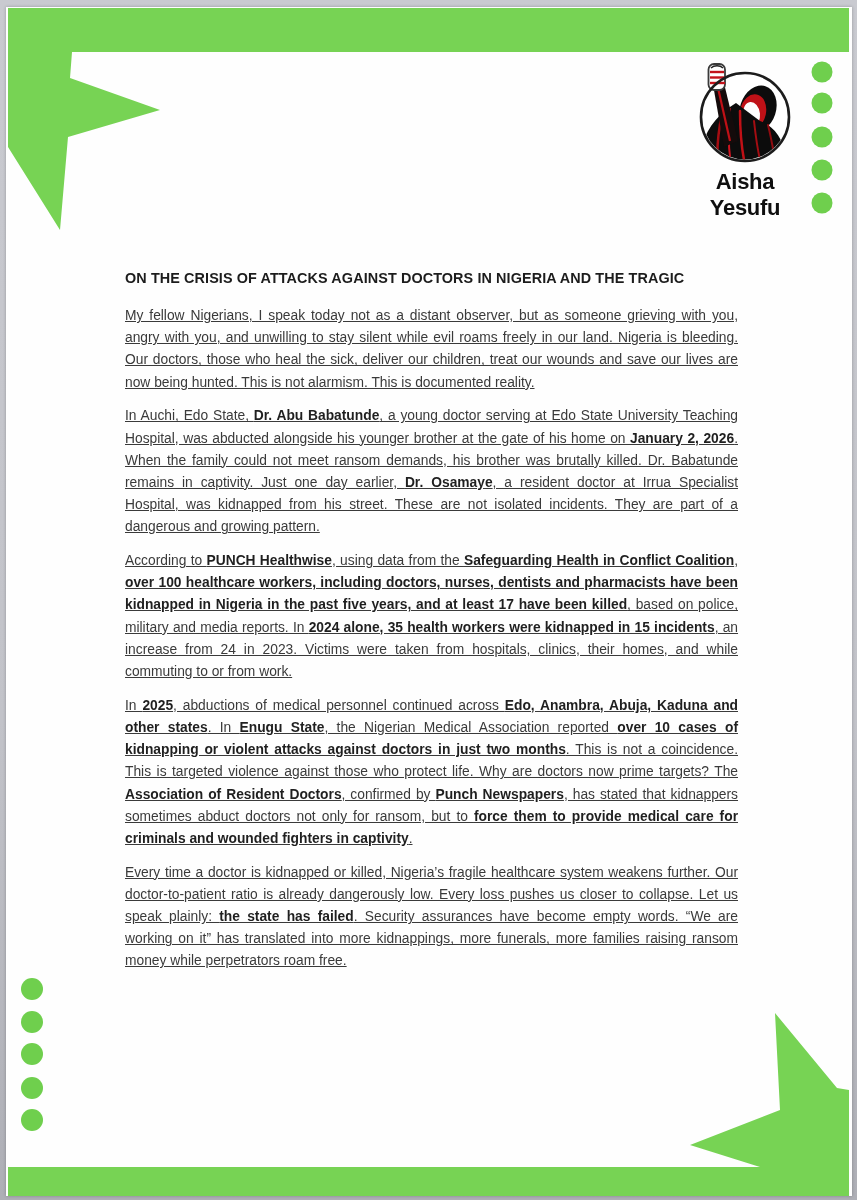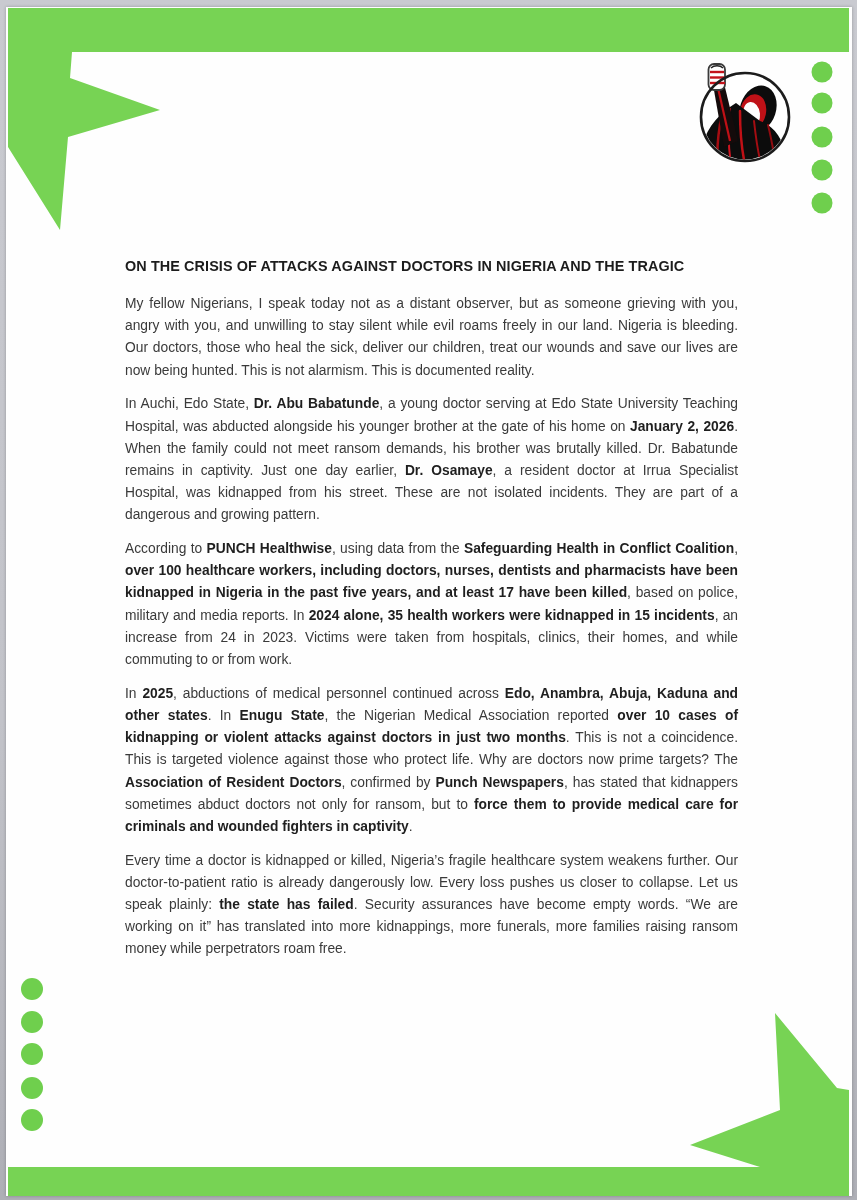--- a/index.html
+++ b/index.html
@@ -33,22 +33,22 @@
 
   .content{
     position:absolute;left:119px;top:248px;width:613px;
     color:var(--ink-body);font-size:13.8px;line-height:22.2px;
     text-align:justify;text-justify:inter-word;
   }
   h1.doc-title{
     margin:0 0 15px 0;font-size:14.4px;line-height:23px;
     color:var(--ink-title);letter-spacing:0.1px;font-weight:bold;
   }
-  h1.doc-title .tl{display:block;}
-  p.para{margin:0 0 11.5px 0;}
+  h1.doc-title .tl{display:block;margin-top:12px;}
+  p.para{margin:0 0 11.5px 0;text-decoration:underline;}
   p.para b{color:var(--ink-bold);font-weight:bold;}
 </style>
 </head>
 <body>
 
 <div class="page">
 
   <svg class="deco" viewBox="0 0 846 1189" aria-hidden="true">
 
     <path class="shape" d="M 2,1 L 843,1 L 843,45 L 66,45 L 64,71 L 154,103 L 62,130 L 54,223 L 2,140 Z"></path>
@@ -108,20 +108,24 @@
         <g stroke="#c3121a" stroke-width="2.4">
           <path d="M 40,9 H 54"></path>
           <path d="M 40,14.5 H 54.5"></path>
           <path d="M 40,20 H 55"></path>
         </g>
       </g>
 
       <circle cx="75" cy="54" r="44" fill="none" stroke="#1c1c1c" stroke-width="2.6"></circle>
     </svg>
   </div>
+  <div class="brand">
+    <div>Aisha</div>
+    <div>Yesufu</div>
+  </div>
 
   <div class="content">
     <h1 class="doc-title">
       <span class="tl">ON THE CRISIS OF ATTACKS AGAINST DOCTORS IN NIGERIA AND THE TRAGIC</span>
     </h1>
     <p class="para"><span>My fellow Nigerians, I speak today not as a distant observer, but as someone grieving with you, angry with you, and unwilling to stay silent while evil roams freely in our land. Nigeria is bleeding. Our doctors, those who heal the sick, deliver our children, treat our wounds and save our lives are now being hunted. This is not alarmism. This is documented reality.</span></p>
     <p class="para"><span>In Auchi, Edo State, </span><b>Dr. Abu Babatunde</b><span>, a young doctor serving at Edo State University Teaching Hospital, was abducted alongside his younger brother at the gate of his home on </span><b>January 2, 2026</b><span>. When the family could not meet ransom demands, his brother was brutally killed. Dr. Babatunde remains in captivity. Just one day earlier, </span><b>Dr. Osamaye</b><span>, a resident doctor at Irrua Specialist Hospital, was kidnapped from his street. These are not isolated incidents. They are part of a dangerous and growing pattern.</span></p>
     <p class="para"><span>According to </span><b>PUNCH Healthwise</b><span>, using data from the </span><b>Safeguarding Health in Conflict Coalition</b><span>, </span><b>over 100 healthcare workers, including doctors, nurses, dentists and pharmacists have been kidnapped in Nigeria in the past five years, and at least 17 have been killed</b><span>, based on police, military and media reports. In </span><b>2024 alone, 35 health workers were kidnapped in 15 incidents</b><span>, an increase from 24 in 2023. Victims were taken from hospitals, clinics, their homes, and while commuting to or from work.</span></p>
     <p class="para"><span>In </span><b>2025</b><span>, abductions of medical personnel continued across </span><b>Edo, Anambra, Abuja, Kaduna and other states</b><span>. In </span><b>Enugu State</b><span>, the Nigerian Medical Association reported </span><b>over 10 cases of kidnapping or violent attacks against doctors in just two months</b><span>. This is not a coincidence. This is targeted violence against those who protect life. Why are doctors now prime targets? The </span><b>Association of Resident Doctors</b><span>, confirmed by </span><b>Punch Newspapers</b><span>, has stated that kidnappers sometimes abduct doctors not only for ransom, but to </span><b>force them to provide medical care for criminals and wounded fighters in captivity</b><span>.</span></p>
     <p class="para"><span>Every time a doctor is kidnapped or killed, Nigeria’s fragile healthcare system weakens further. Our doctor-to-patient ratio is already dangerously low. Every loss pushes us closer to collapse. Let us speak plainly: </span><b>the state has failed</b><span>. Security assurances have become empty words. “We are working on it” has translated into more kidnappings, more funerals, more families raising ransom money while perpetrators roam free.</span></p>

